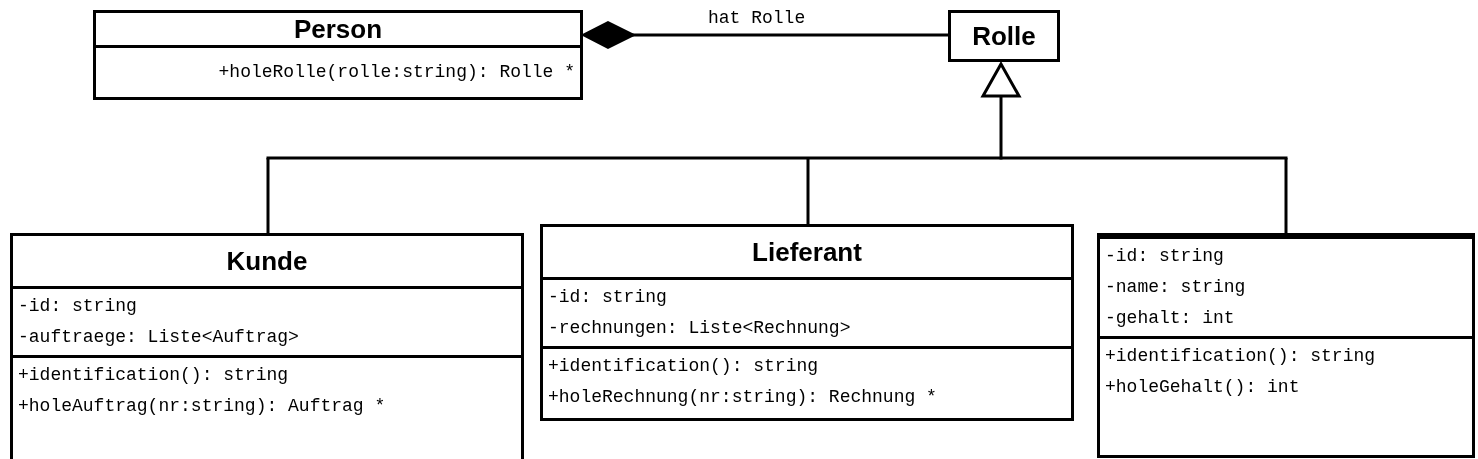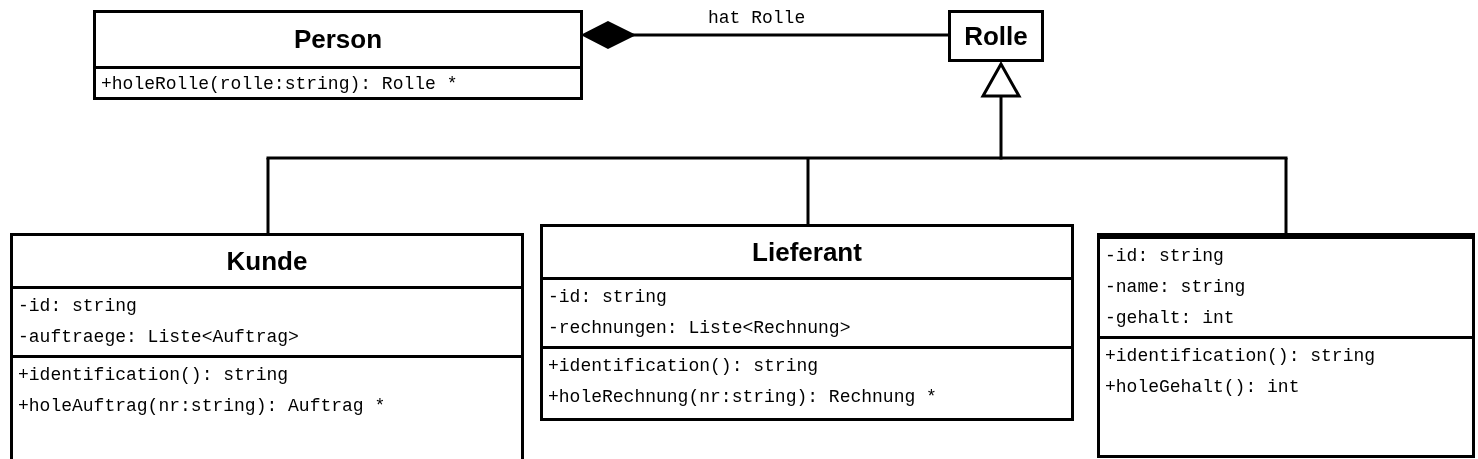--- a/index.html
+++ b/index.html
@@ -42,21 +42,21 @@
     font-family: "Liberation Mono", monospace;
     font-size: 18px;
     color: #000000;
     padding: 2px 5px;
     box-sizing: border-box;
   }
   .member {
     line-height: 31px;
     white-space: pre;
   }
-  .methods-fill { flex: 1 1 auto; }
+  .methods-fill { flex: 1 1 auto; justify-content: flex-end; }
   .single-centered {
     display: flex;
     align-items: center;
     padding-top: 0; padding-bottom: 0;
   }
   .assoc-label {
     position: absolute;
     font-family: "Liberation Mono", monospace;
     font-size: 18px;
     color: #000000;
@@ -78,27 +78,27 @@
     <line x1="993" y1="96" x2="993" y2="159.5" stroke="#000000" stroke-width="3"></line>
     <line x1="258.5" y1="158" x2="1279.5" y2="158" stroke="#000000" stroke-width="3"></line>
     <line x1="260" y1="158" x2="260" y2="234" stroke="#000000" stroke-width="3"></line>
     <line x1="800" y1="158" x2="800" y2="234" stroke="#000000" stroke-width="3"></line>
     <line x1="1278" y1="158" x2="1278" y2="234" stroke="#000000" stroke-width="3"></line>
   </svg>
 
   <div class="assoc-label" style="left:700px; top:8px;">hat Rolle</div>
 
   <div class="uml-class" style="left:85px; top:10px; width:490px; height:90px;">
-    <div class="uml-title" style="height:53px;">Person</div>
+    <div class="uml-title" style="height:32px;">Person</div>
     <div class="compartment methods-fill single-centered">
       <div class="member">+holeRolle(rolle:string): Rolle *</div>
     </div>
   </div>
 
-  <div class="uml-class" style="left:940px; top:10px; width:96px; height:52px;justify-content:flex-end;">
+  <div class="uml-class" style="left:940px; top:10px; width:112px; height:52px;justify-content:flex-end;">
     <div class="uml-title title-only">Rolle</div>
   </div>
 
   <div class="uml-class" style="left:2px; top:233px; width:514px; height:251px;">
     <div class="uml-title" style="height:50px;">Kunde</div>
     <div class="compartment">
       <div class="member">-id: string</div>
       <div class="member">-auftraege: Liste&lt;Auftrag&gt;</div>
     </div>
     <div class="compartment methods-fill">

